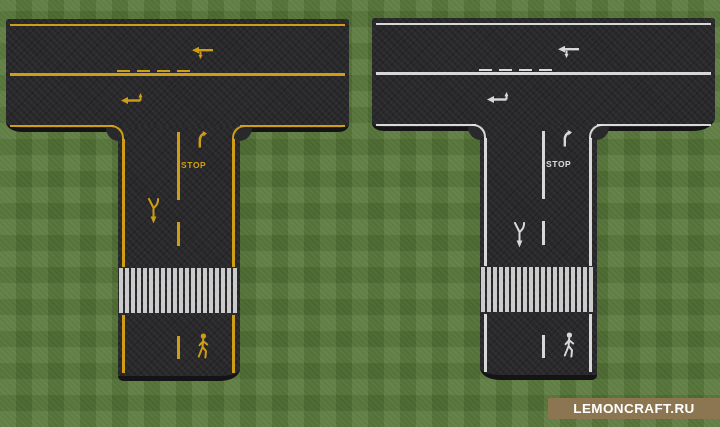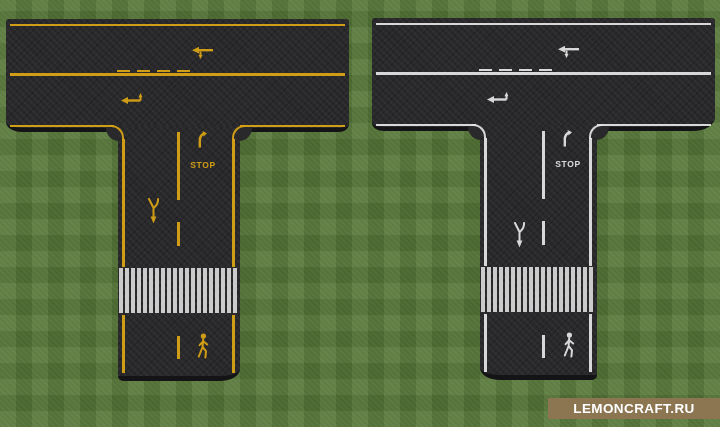--- a/index.html
+++ b/index.html
@@ -56,21 +56,21 @@
   .stemline--r{left:calc(var(--sx) + var(--sw) - 8px);}
   .seg-upper{top:120px;height:128px;}
   .seg-lower{top:296px;height:58px;}
   .divider-solid{left:var(--dx);top:113px;width:2.5px;height:68px;}
   .divider-dash1{left:var(--dx);top:203px;width:2.5px;height:24px;}
   .divider-dash2{left:var(--dx);top:317px;width:2.5px;height:23px;}
   .crosswalk{position:absolute;left:calc(var(--sx) + 1px);top:249px;width:calc(var(--sw) - 4px);height:45px;
     background-image:repeating-linear-gradient(90deg, var(--crosswalk,#d9d9d9) 0 4px, rgba(0,0,0,0) 4px 6px);
     opacity:.92;}
   .stop{left:calc(var(--dx) + 4px);top:141px;width:44px;height:11px;
-    font-size:8.5px;font-weight:700;letter-spacing:.6px;text-align:center;line-height:11px;}
+    font-size:8.5px;font-weight:700;letter-spacing:.6px;line-height:11px;}
   .hook{left:calc(var(--dx) + 20px);top:112px;width:10px;height:17px;}
   .merge{left:141px;top:var(--psy);width:13px;height:26px;}
   .ped{left:189px;top:314px;width:16px;height:27px;}
   .arrow-upper{left:186px;top:27px;width:22px;height:13px;}
   .arrow-lower{left:115px;top:73px;width:23px;height:13px;}
   svg{display:block;width:100%;height:100%;}
 
   .banner{position:absolute;left:548px;top:398px;width:172px;height:21px;
     background:var(--banner-bg,#8c7652);color:var(--banner-fg,#fff);
     display:flex;align-items:center;justify-content:center;

